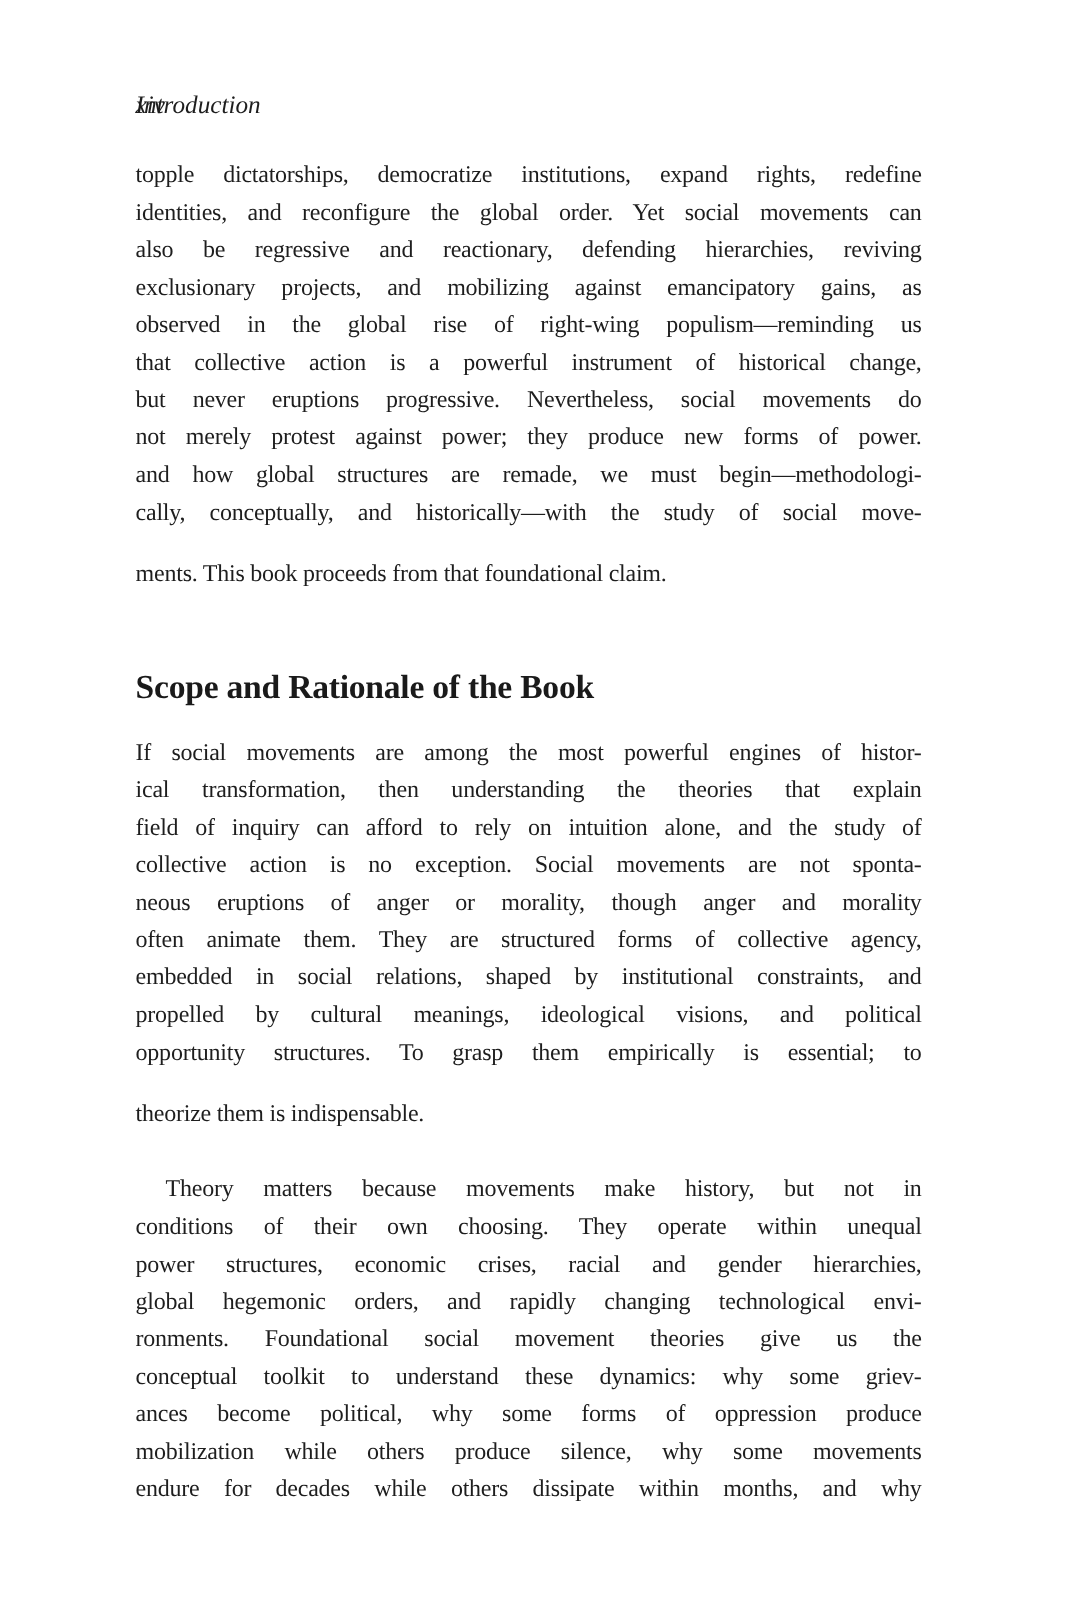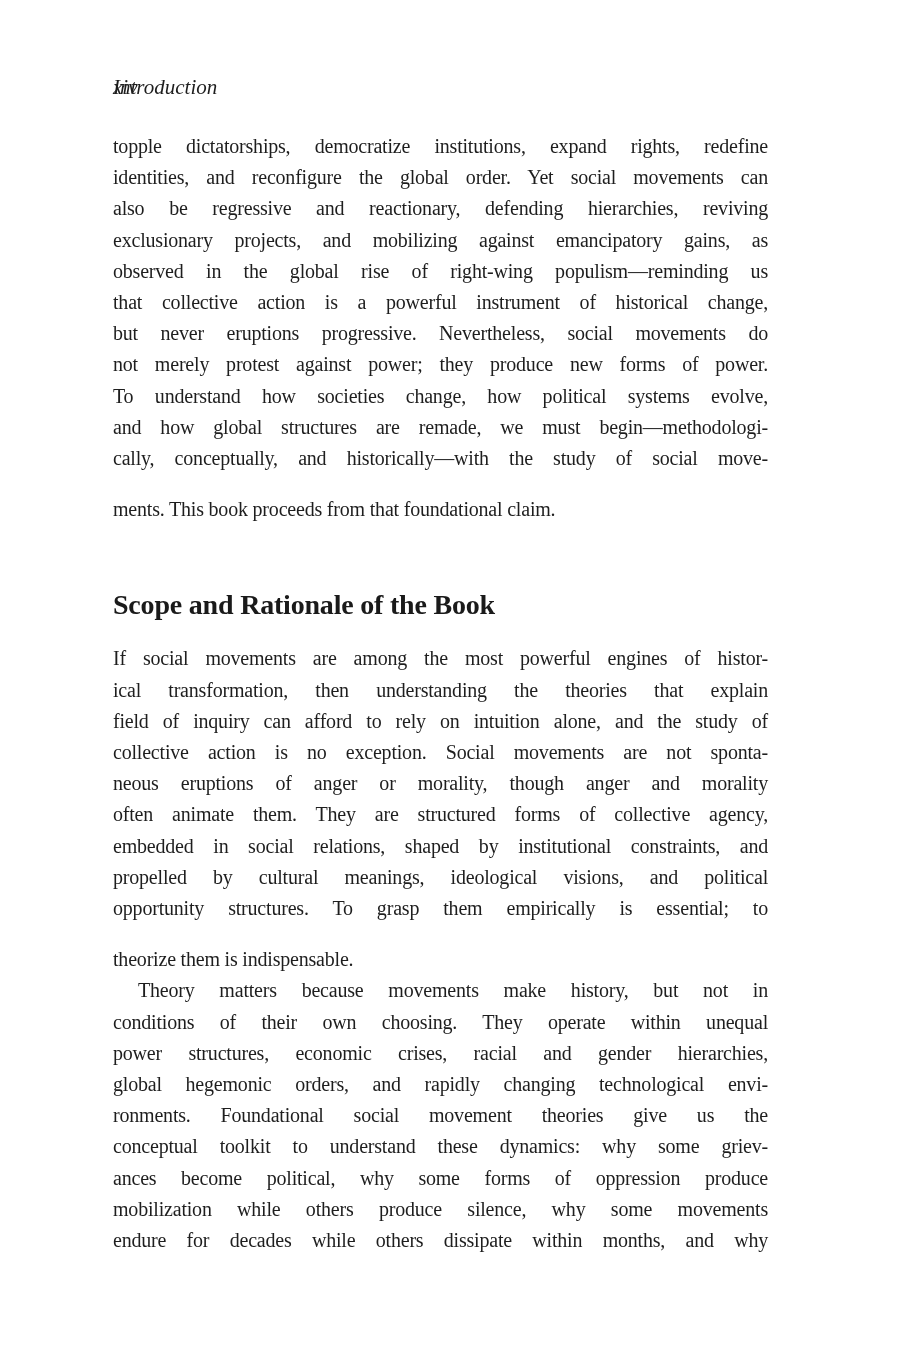--- a/index.html
+++ b/index.html
@@ -50,20 +50,21 @@
     line-height: 31.2px;
     text-align: justify;
     text-align-last: justify;
   }
   .line.last {
     text-align-last: left;
     margin-top: 20px;
   }
   .line.indent {
     text-indent: 25px;
+    margin-top: 32px;
   }
   .section-heading {
     font-size: 28px;
     font-weight: bold;
     line-height: 36px;
     letter-spacing: -0.2px;
     color: #1a1a1a;
     margin: 62px 0 20px 0;
   }
 </style>
@@ -80,21 +81,20 @@
 
     <div class="paragraph first">
         <div class="line">topple dictatorships, democratize institutions, expand rights, redefine</div>
         <div class="line">identities, and reconfigure the global order. Yet social movements can</div>
         <div class="line">also be regressive and reactionary, defending hierarchies, reviving</div>
         <div class="line">exclusionary projects, and mobilizing against emancipatory gains, as</div>
         <div class="line">observed in the global rise of right-wing populism—reminding us</div>
         <div class="line">that collective action is a powerful instrument of historical change,</div>
         <div class="line">but never eruptions progressive. Nevertheless, social movements do</div>
         <div class="line">not merely protest against power; they produce new forms of power.</div>
-        <div class="line">To understand how societies change, how political systems evolve,</div>
         <div class="line">and how global structures are remade, we must begin—methodologi-</div>
         <div class="line">cally, conceptually, and historically—with the study of social move-</div>
         <div class="line last">ments. This book proceeds from that foundational claim.</div>
       </div>
 
     <h1 class="section-heading">Scope and Rationale of the Book</h1>
 
     <div class="paragraph">
         <div class="line">If social movements are among the most powerful engines of histor-</div>
         <div class="line">ical transformation, then understanding the theories that explain</div>

